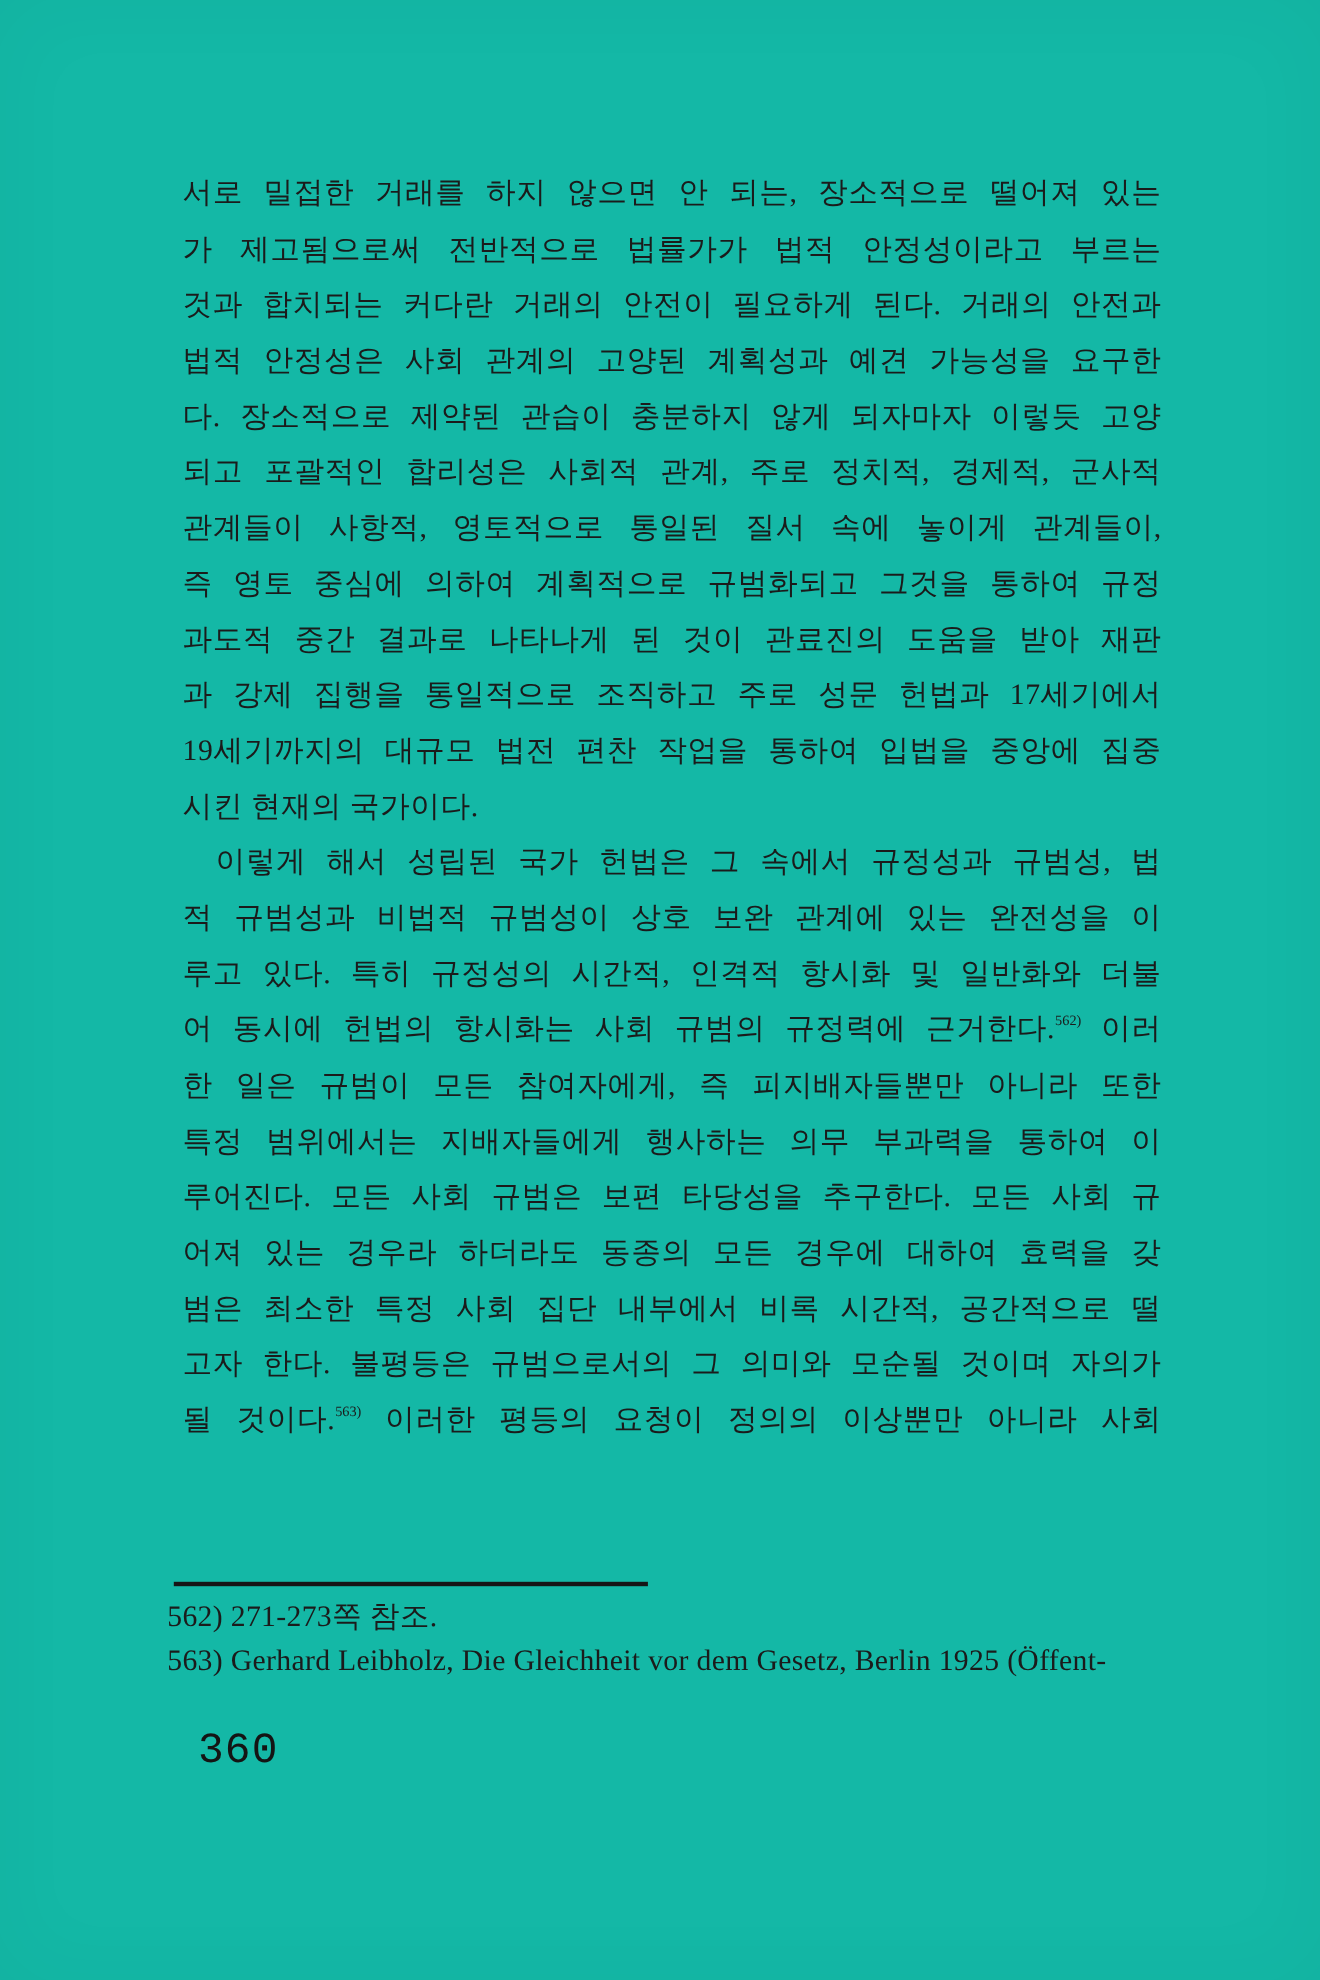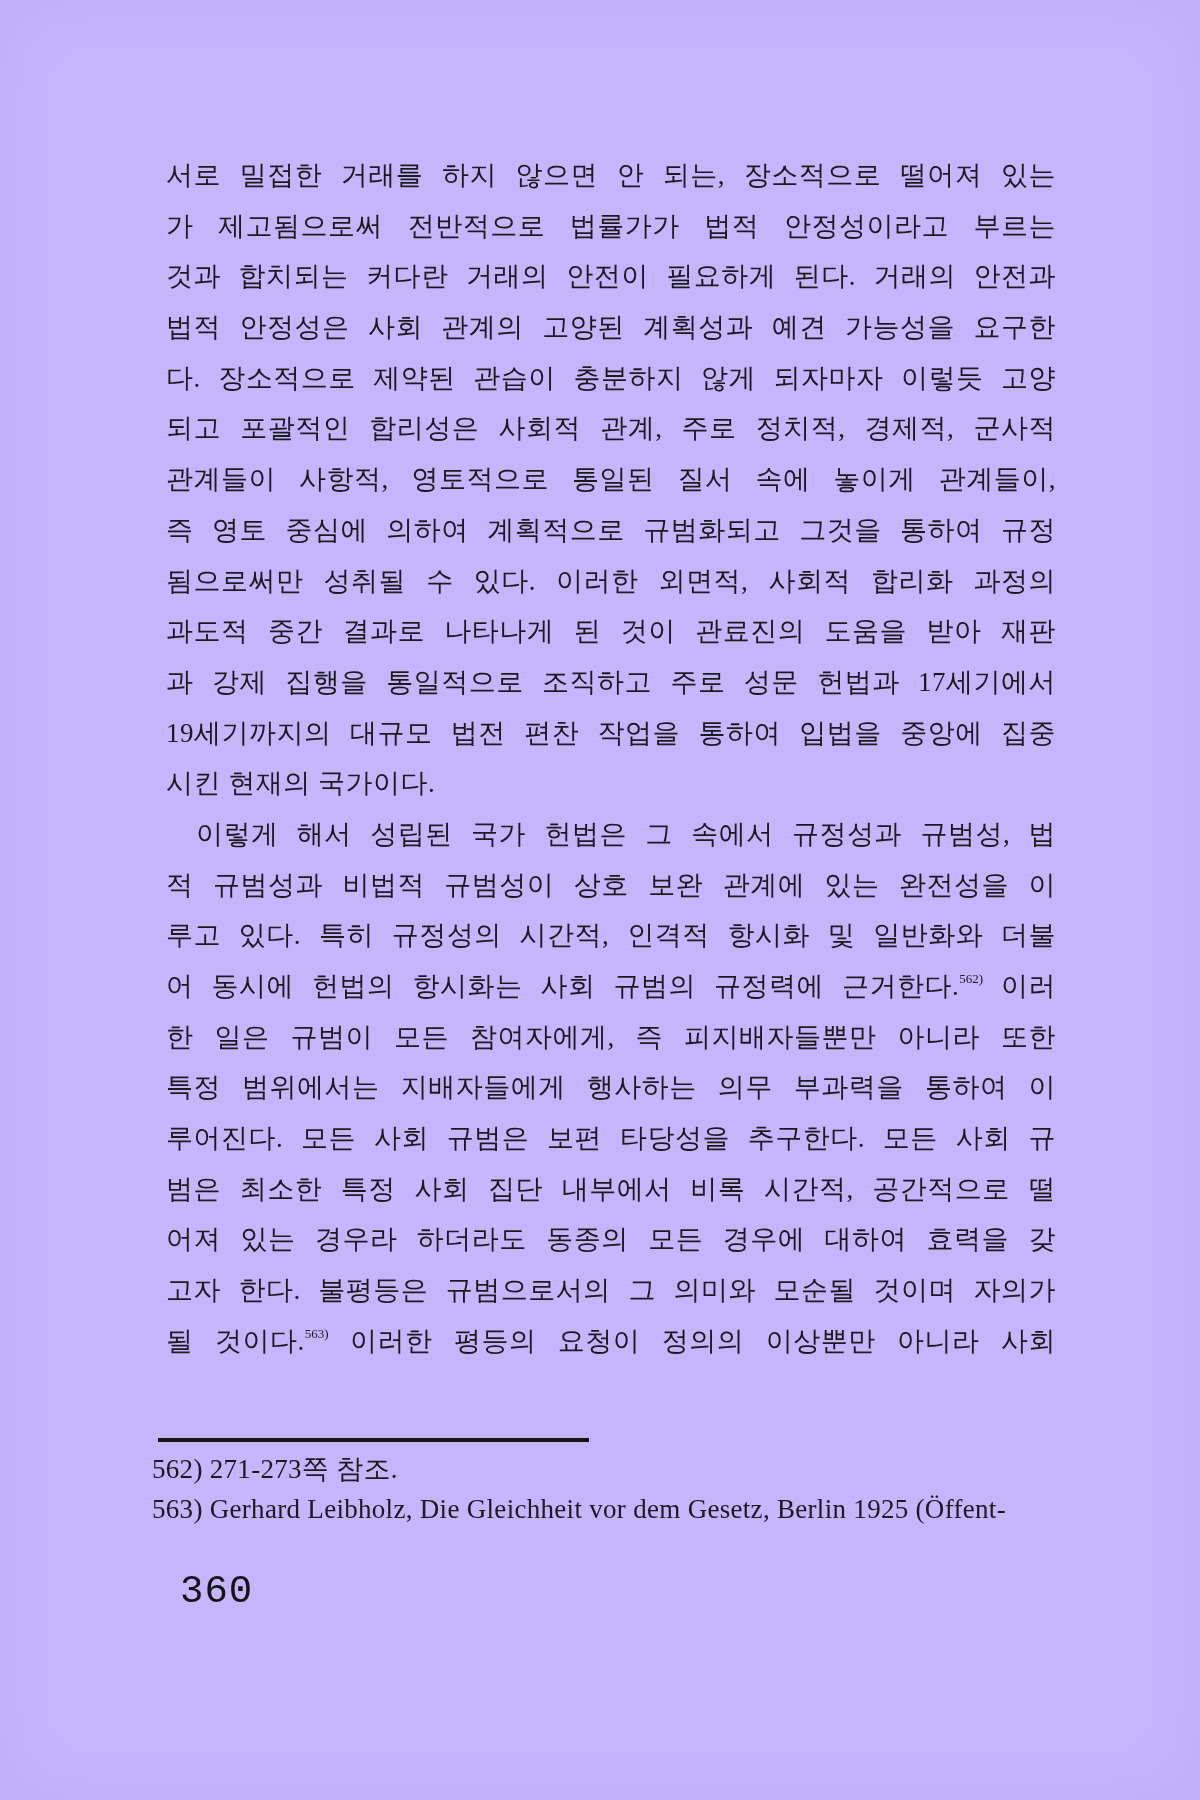--- a/index.html
+++ b/index.html
@@ -1,20 +1,20 @@
 <!DOCTYPE html>
 <html lang="ko"><head>
 <meta charset="utf-8">
 <style>
   html,body{margin:0;padding:0;background:#e8e8e6;}
   .page{
     position:relative;
     width:1200px;height:1800px;
     margin:0 auto;
-    background:#c4b5fd;
+    background:#14b8a6;
     box-shadow:inset 0 0 80px rgba(0,0,0,0.035);
     font-family:"Liberation Serif","DejaVu Serif",serif;
     color:#1b1b1b;
     overflow:hidden;
   }
   #body-text{
     position:absolute;
     left:166px;top:150px;width:890px;
     font-size:27px;
     line-height:50.7px;
@@ -59,34 +59,33 @@
 <div class="page">
   <div id="body-text">
       <div class="line just"><span>서로 밀접한 거래를 하지 않으면 안 되는, 장소적으로 떨어져 있는</span></div>
       <div class="line just"><span>가 제고됨으로써 전반적으로 법률가가 법적 안정성이라고 부르는</span></div>
       <div class="line just"><span>것과 합치되는 커다란 거래의 안전이 필요하게 된다. 거래의 안전과</span></div>
       <div class="line just"><span>법적 안정성은 사회 관계의 고양된 계획성과 예견 가능성을 요구한</span></div>
       <div class="line just"><span>다. 장소적으로 제약된 관습이 충분하지 않게 되자마자 이렇듯 고양</span></div>
       <div class="line just"><span>되고 포괄적인 합리성은 사회적 관계, 주로 정치적, 경제적, 군사적</span></div>
       <div class="line just"><span>관계들이 사항적, 영토적으로 통일된 질서 속에 놓이게 관계들이,</span></div>
       <div class="line just"><span>즉 영토 중심에 의하여 계획적으로 규범화되고 그것을 통하여 규정</span></div>
-      <div class="line just"><span>됨으로써만 성취될 수 있다. 이러한 외면적, 사회적 합리화 과정의</span></div>
       <div class="line just"><span>과도적 중간 결과로 나타나게 된 것이 관료진의 도움을 받아 재판</span></div>
       <div class="line just"><span>과 강제 집행을 통일적으로 조직하고 주로 성문 헌법과 17세기에서</span></div>
       <div class="line just"><span>19세기까지의 대규모 법전 편찬 작업을 통하여 입법을 중앙에 집중</span></div>
       <div class="line"><span>시킨 현재의 국가이다.</span></div>
       <div class="line just indent"><span>이렇게 해서 성립된 국가 헌법은 그 속에서 규정성과 규범성, 법</span></div>
       <div class="line just"><span>적 규범성과 비법적 규범성이 상호 보완 관계에 있는 완전성을 이</span></div>
       <div class="line just"><span>루고 있다. 특히 규정성의 시간적, 인격적 항시화 및 일반화와 더불</span></div>
       <div class="line just"><span>어 동시에 헌법의 항시화는 사회 규범의 규정력에 근거한다.</span><span class="sup">562)</span><span> 이러</span></div>
       <div class="line just"><span>한 일은 규범이 모든 참여자에게, 즉 피지배자들뿐만 아니라 또한</span></div>
       <div class="line just"><span>특정 범위에서는 지배자들에게 행사하는 의무 부과력을 통하여 이</span></div>
       <div class="line just"><span>루어진다. 모든 사회 규범은 보편 타당성을 추구한다. 모든 사회 규</span></div>
+      <div class="line just"><span>어져 있는 경우라 하더라도 동종의 모든 경우에 대하여 효력을 갖</span></div>
       <div class="line just"><span>범은 최소한 특정 사회 집단 내부에서 비록 시간적, 공간적으로 떨</span></div>
-      <div class="line just"><span>어져 있는 경우라 하더라도 동종의 모든 경우에 대하여 효력을 갖</span></div>
       <div class="line just"><span>고자 한다. 불평등은 규범으로서의 그 의미와 모순될 것이며 자의가</span></div>
       <div class="line just"><span>될 것이다.</span><span class="sup">563)</span><span> 이러한 평등의 요청이 정의의 이상뿐만 아니라 사회</span></div>
     </div>
   <div id="footnote-rule"></div>
   <div id="footnotes">
       <div class="fn-line"><span>562) 271-273쪽 참조.</span></div>
       <div class="fn-line"><span>563) Gerhard Leibholz, </span><span class="italic">Die Gleichheit vor dem Gesetz</span><span>, Berlin 1925 (Öffent-</span></div>
     </div>
   <div id="page-number">360</div>
 </div>

